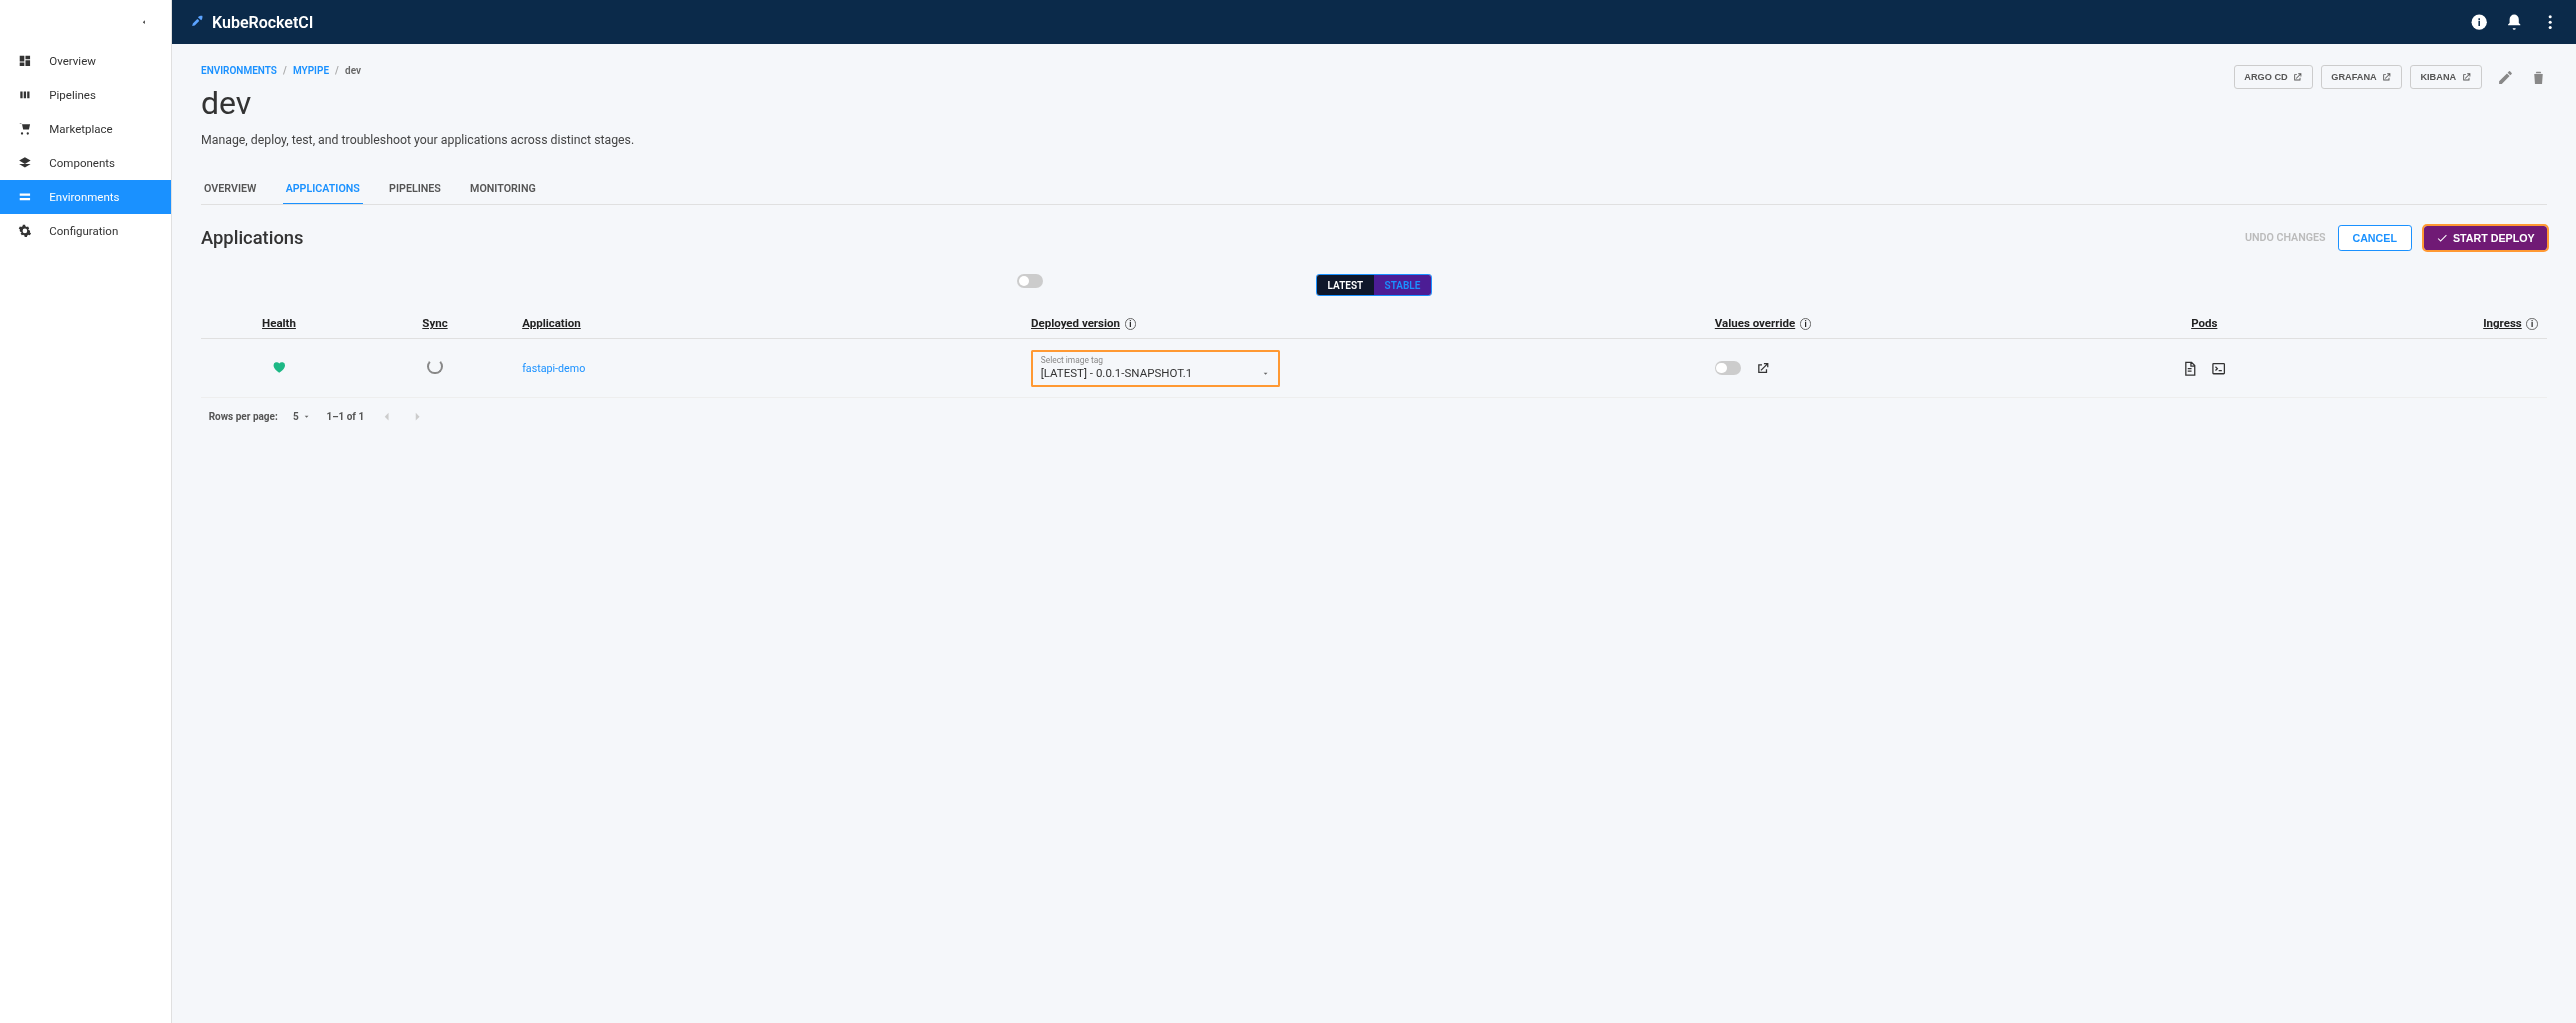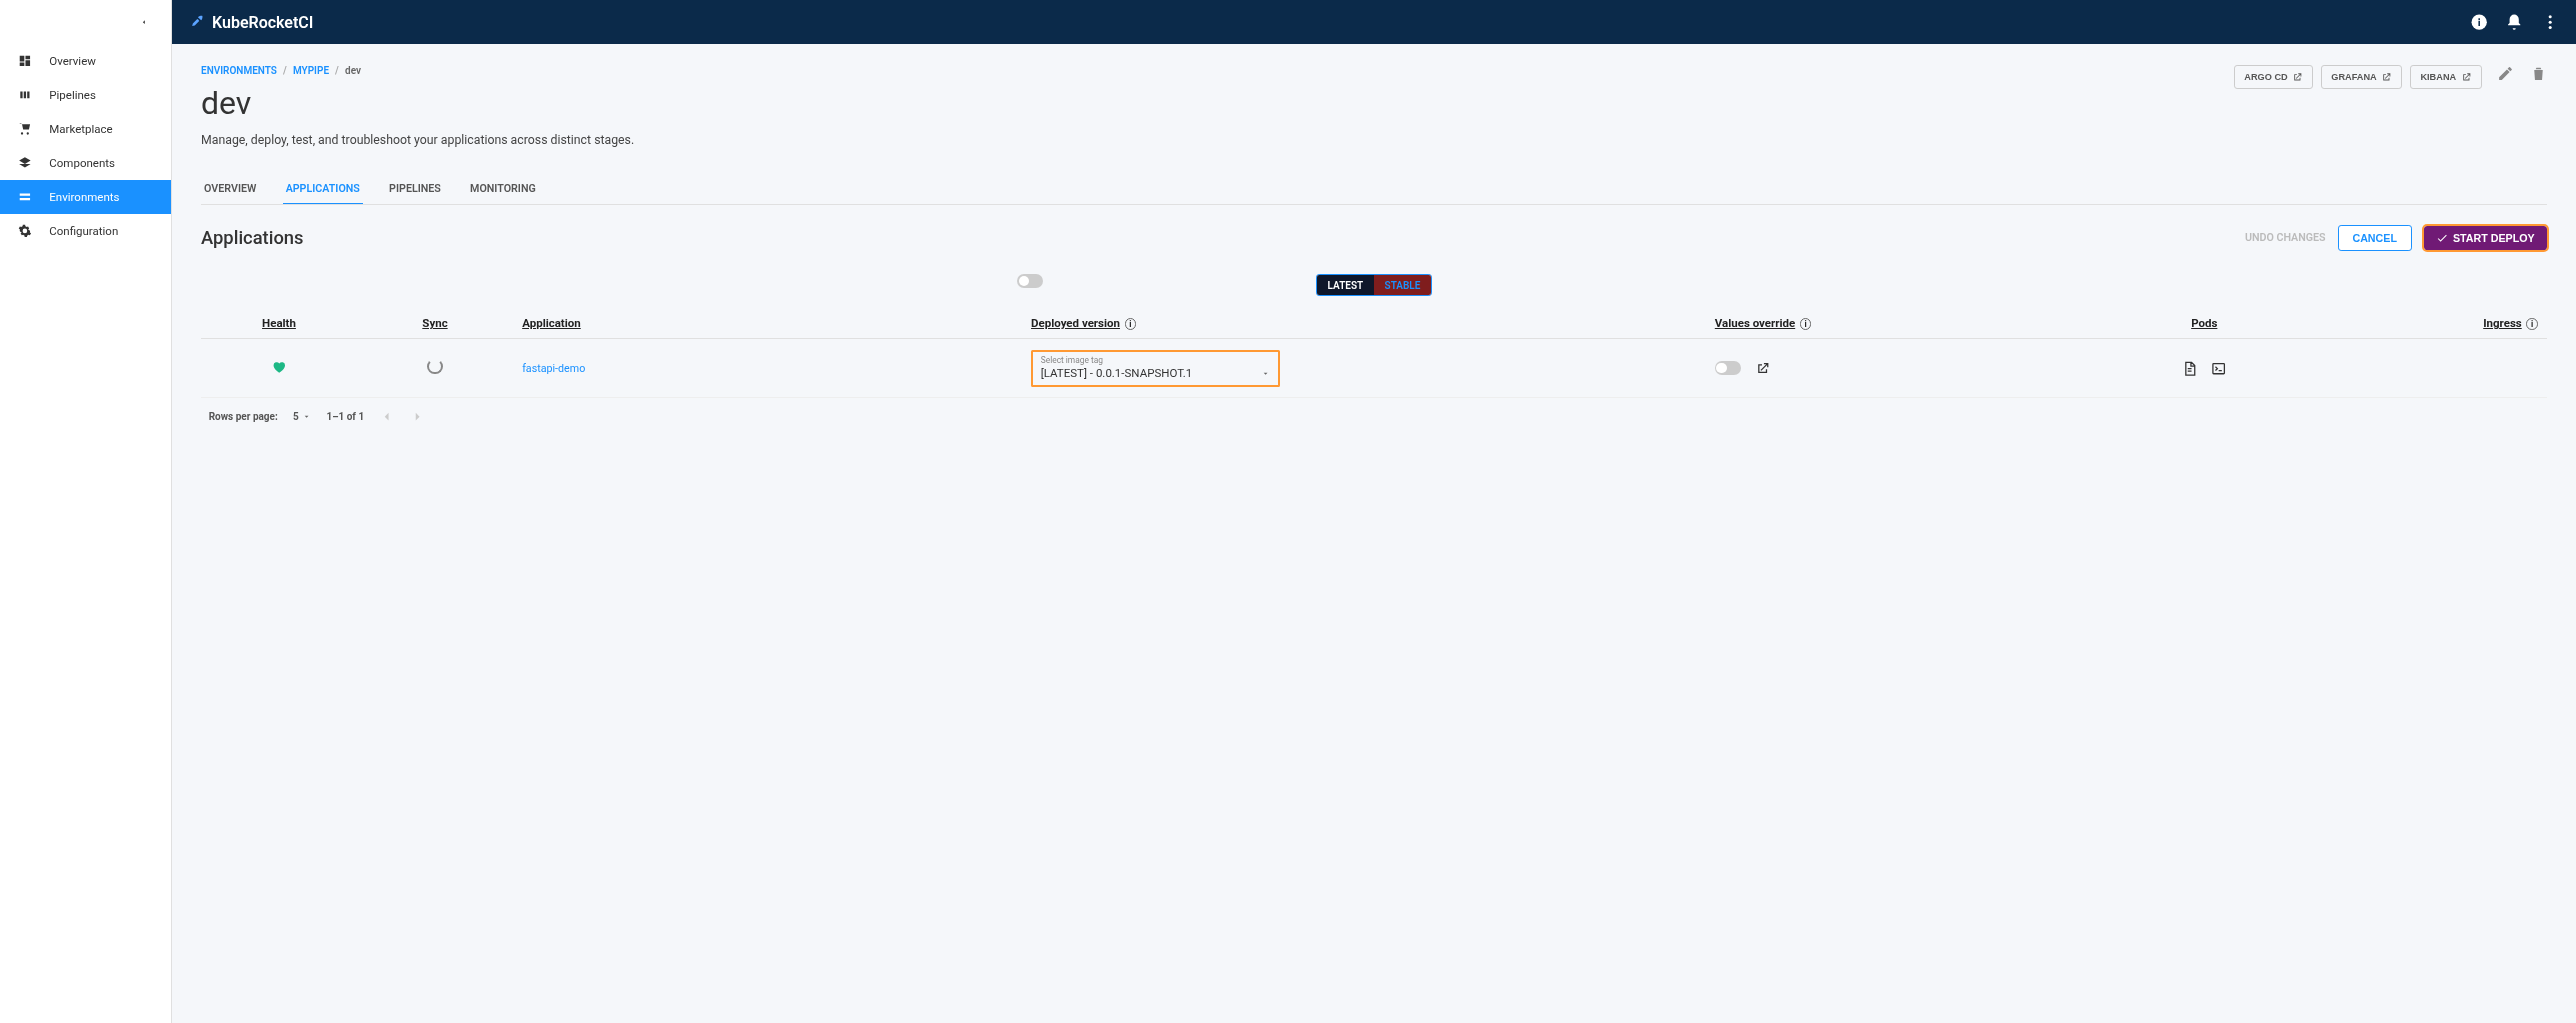--- a/index.html
+++ b/index.html
@@ -27,21 +27,21 @@
 
 
 .content { padding: 21.4px 29px; }
 .head-row { display: flex; align-items: flex-start; justify-content: space-between; }
 .breadcrumb { display: flex; gap: 6.1px; font-size: 10px; font-weight: 600; color: #666; margin-bottom: 7.7px; }
 .breadcrumb a { color: #1a91ff; text-decoration: none; }
 .breadcrumb .sep { color: #aaa; }
 h1.page-title { font-size: 32px; font-weight: 400; color: #333; margin-bottom: 10.7px; }
 .subtitle { font-size: 12.3px; color: #444; margin-bottom: 27.6px; }
 
-.link-buttons { display: flex; gap: 8px; }
+.link-buttons { display: flex; gap: 8px; align-items: center; }
 .link-btn { border: 0.8px solid #ccc; border-radius: 3.1px; padding: 5.4px 9.2px; font-size: 9.2px; font-weight: 600; color: #555; display: flex; align-items: center; gap: 4.6px; cursor: pointer; background: #fff0; }
 .link-btn svg { width: 10.7px; height: 10.7px; fill: #555; }
 .hdr-icon-btn { width: 17px; height: 17px; fill: #888; cursor: pointer; margin-left: 7.7px; }
 
 
 .tabs { display: flex; gap: 23px; border-bottom: 0.8px solid #e0e0e0; margin-bottom: 20px; }
 .tab { padding: 7.7px 3.1px; font-size: 10.7px; font-weight: 600; color: #555; cursor: pointer; border-bottom: 1.5px solid transparent; }
 .tab.active { color: #1a91ff; border-bottom-color: #1a91ff; }
 
 
@@ -53,21 +53,21 @@
 .btn-primary { background: #701a75; color: #fff; border: none; border-radius: 3.1px; padding: 6.1px 12.3px; font-size: 10.7px; font-weight: 600; cursor: pointer; display: flex; align-items: center; gap: 4.6px; }
 .btn-primary.highlight { outline: 2.3px solid #ff9933; }
 .btn-primary svg { width: 12.3px; height: 12.3px; fill: #fff; }
 
 
 .table-wrap { width: 100%; }
 .pill-row { display: flex; justify-content: center; position: relative; padding: 6.1px 0 12.3px; }
 .pill-group { display: flex; border: 0.8px solid #1a91ff; border-radius: 3.1px; overflow: hidden; }
 .pill { padding: 4.6px 10.7px; font-size: 10px; font-weight: 600; cursor: pointer; }
 .pill.active { background: #0f172a; color: #fff; }
-.pill.inactive { background: #7f1d1d; color: #1a91ff; }
+.pill.inactive { background: #4c1d95; color: #1a91ff; }
 .toggle-col-pos { position: absolute; left: 816px; top: 6.1px; }
 .toggle { width: 26px; height: 13.8px; background: #ccc; border-radius: 6.9px; position: relative; cursor: pointer; }
 .toggle::after { content: ""; width: 10.7px; height: 10.7px; background: #fff; border-radius: 50%; position: absolute; top: 1.5px; left: 1.5px; }
 
 table { width: 100%; border-collapse: collapse; }
 thead th { text-align: left; font-size: 11.5px; font-weight: 700; color: #222; padding: 7.7px 9.2px; border-bottom: 0.8px solid #e0e0e0; text-decoration: underline; }
 tbody td { padding: 10.7px 9.2px; border-bottom: 0.8px solid #eee; font-size: 10.7px; vertical-align: middle; }
 .info-icon { width: 11.5px; height: 11.5px; border: 1.1px solid #666; border-radius: 50%; display: inline-flex; align-items: center; justify-content: center; font-size: 8.4px; margin-left: 4.6px; vertical-align: middle; }
 .heart-icon { fill: #1db885; width: 15.3px; height: 15.3px; }
 .sync-spinner { width: 15.3px; height: 15.3px; border: 2.3px solid #888; border-top-color: transparent; border-radius: 50%; display: inline-block; }

